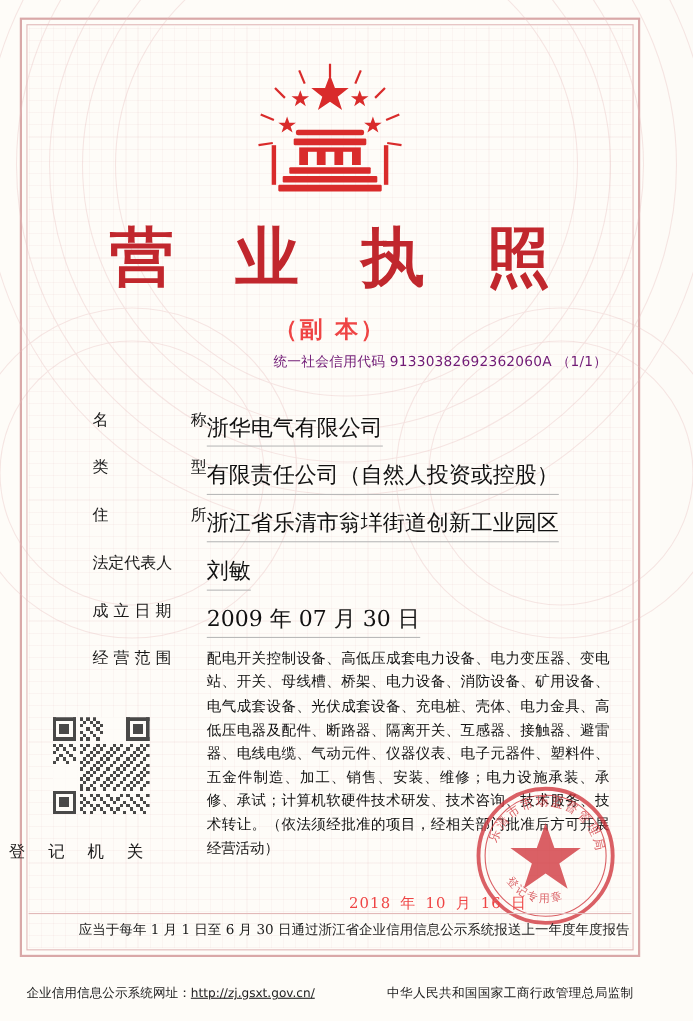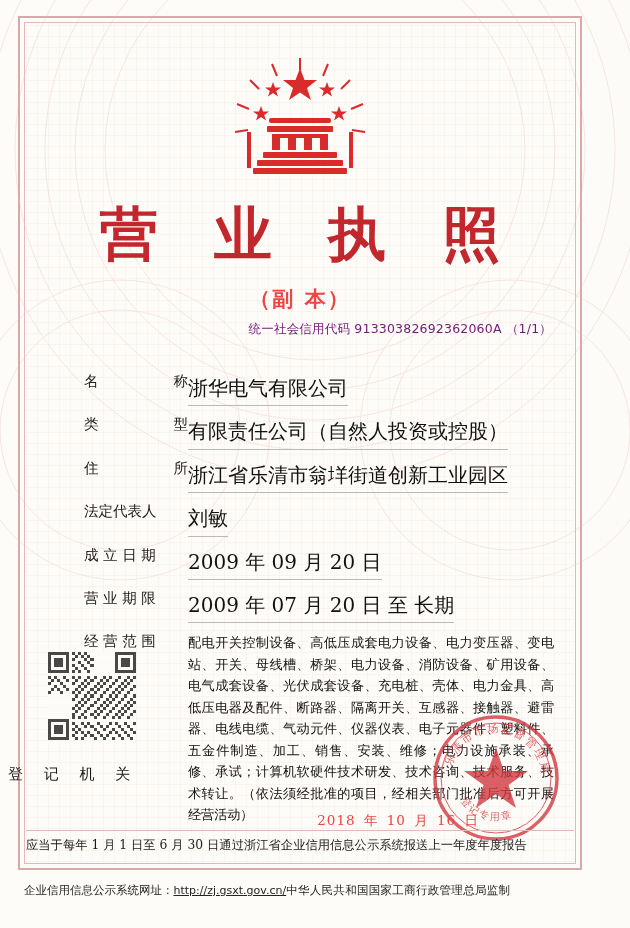--- a/index.html
+++ b/index.html
@@ -180,36 +180,37 @@
     height: 88px;
     opacity: 0.85;
   }
 
   
   .footnote {
     position: absolute;
     left: 26px;
     right: 26px;
     bottom: 74px;
-    text-align: left;
+    text-align: center;
     font-family: "DejaVu Serif", serif;
     font-size: 12.3px;
     color: #1b1b1b;
     padding-top: 6px;
     border-top: 1px solid #e2b9b9;
+    padding-left: 44px;
   }
 
   
   .bottom-bar {
     position: absolute;
     left: 24px;
     right: 24px;
-    bottom: 30px;
+    bottom: 18px;
     display: flex;
-    justify-content: flex-start;
+    justify-content: space-between;
     align-items: baseline;
     font-family: "DejaVu Serif", serif;
     font-size: 11.5px;
     color: #222;
   }
   .bottom-left .url {
     text-decoration: underline;
     font-family: "DejaVu Sans", sans-serif;
     font-size: 11px;
   }
@@ -312,27 +313,23 @@
     </div>
 
     <div class="row">
       <div class="label">法定代表人</div>
       <div class="value underline">刘敏</div>
     </div>
 
 
     <div class="row date-row">
       <div class="label">成 立 日 期</div>
-      <div class="value underline">2009 年 09 月 20 日</div>
-    </div>
-
-    <div class="row date-row">
-      <div class="label">营 业 期 限</div>
-      <div class="value underline">2009 年 07 月 20 日 至 长期</div>
-    </div>
+      <div class="value underline">2009 年 07 月 30 日</div>
+    </div>
+
 
     <div class="row">
       <div class="label">经 营 范 围</div>
       <div class="value scope">配电开关控制设备、高低压成套电力设备、电力变压器、变电站、开关、母线槽、桥架、电力设备、消防设备、矿用设备、电气成套设备、光伏成套设备、充电桩、壳体、电力金具、高低压电器及配件、断路器、隔离开关、互感器、接触器、避雷器、电线电缆、气动元件、仪器仪表、电子元器件、塑料件、五金件制造、加工、销售、安装、维修；电力设施承装、承修、承试；计算机软硬件技术研发、技术咨询、技术服务、技术转让。（依法须经批准的项目，经相关部门批准后方可开展经营活动）</div>
     </div>
 
   </div>
 
   <svg class="qr" viewBox="0 0 29 29" shape-rendering="crispEdges">
     <rect width="29" height="29" fill="#fefcf8"></rect>

